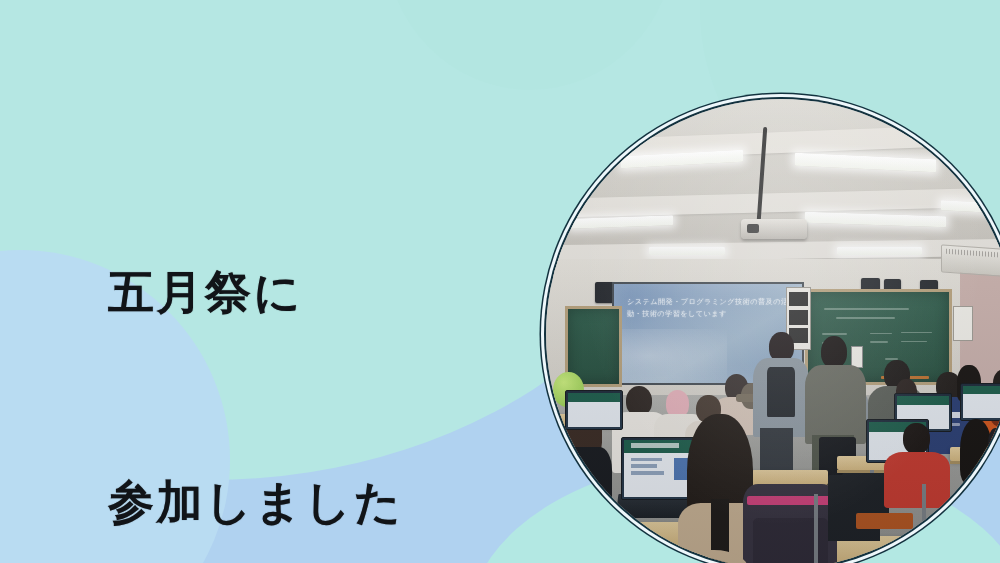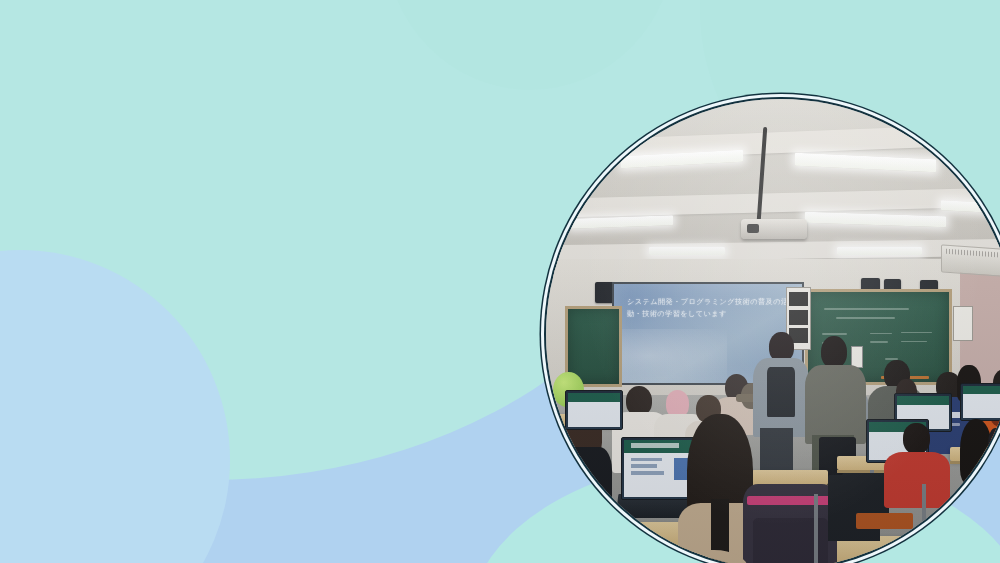--- a/index.html
+++ b/index.html
@@ -291,20 +291,22 @@
 <div id="slide">
 
   <div class="blob" id="blob-blue-topmid"></div>
   <div class="blob" id="blob-mint-main"></div>
   <div class="blob" id="blob-mint-topmid"></div>
   <div class="blob" id="blob-mint-topright"></div>
   <div class="blob" id="blob-blue-left"></div>
   <div class="blob" id="blob-mint-bottom"></div>
 
   <div id="headline">
+    <span class="hl-line">五月祭に</span>
+    <span class="hl-line">参加しました</span>
   </div>
 
   <div id="photo-circle">
     <div id="photo-scene">
 
       <div class="p" id="ceiling"></div>
       <div class="p ceil-beam" style="left:0;top:7%;width:100%;height:4.5%;transform:skewY(-2.2deg);"></div>
       <div class="p ceil-beam" style="left:0;top:20%;width:100%;height:4%;transform:skewY(-1.4deg);"></div>
       <div class="p ceil-beam" style="left:0;top:30.5%;width:100%;height:3.6%;transform:skewY(-0.8deg);"></div>
 

